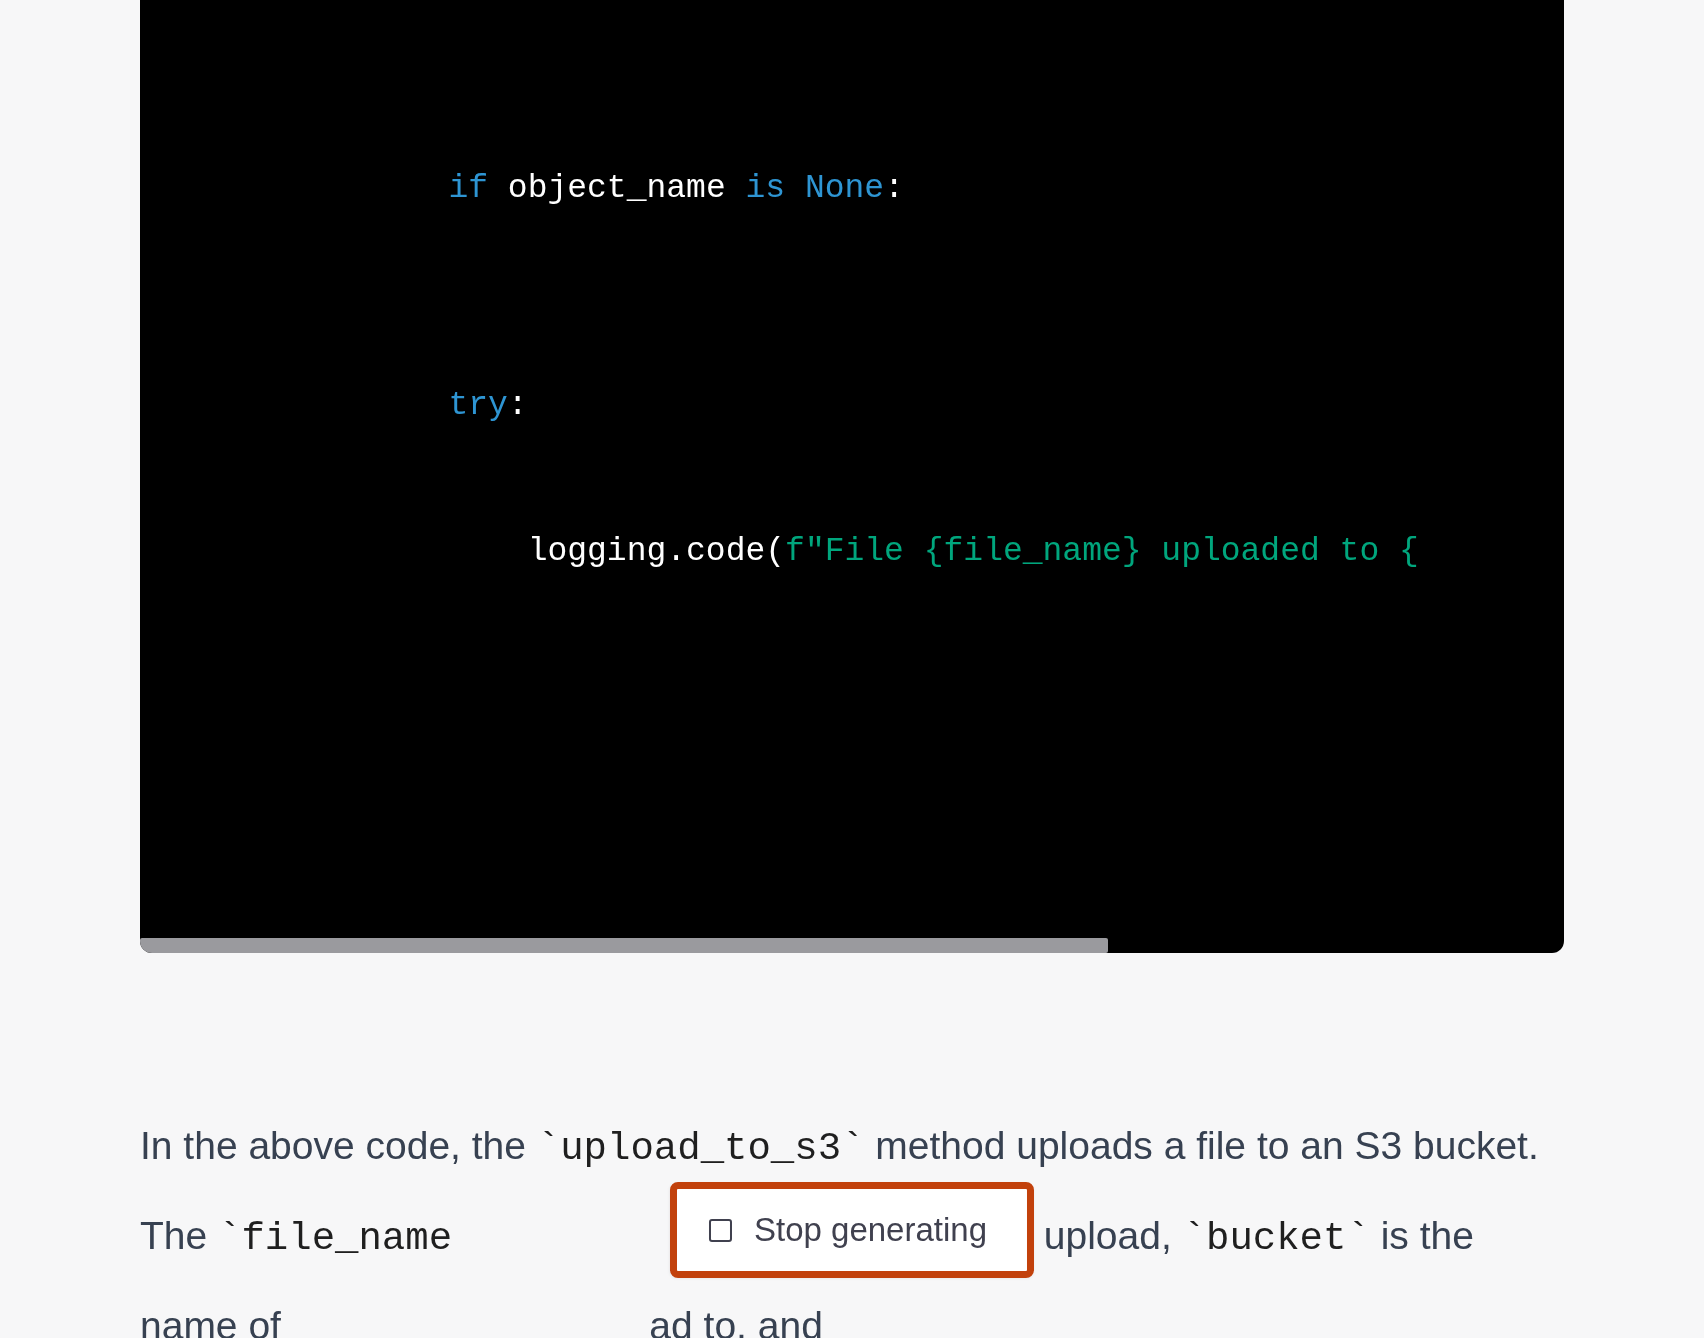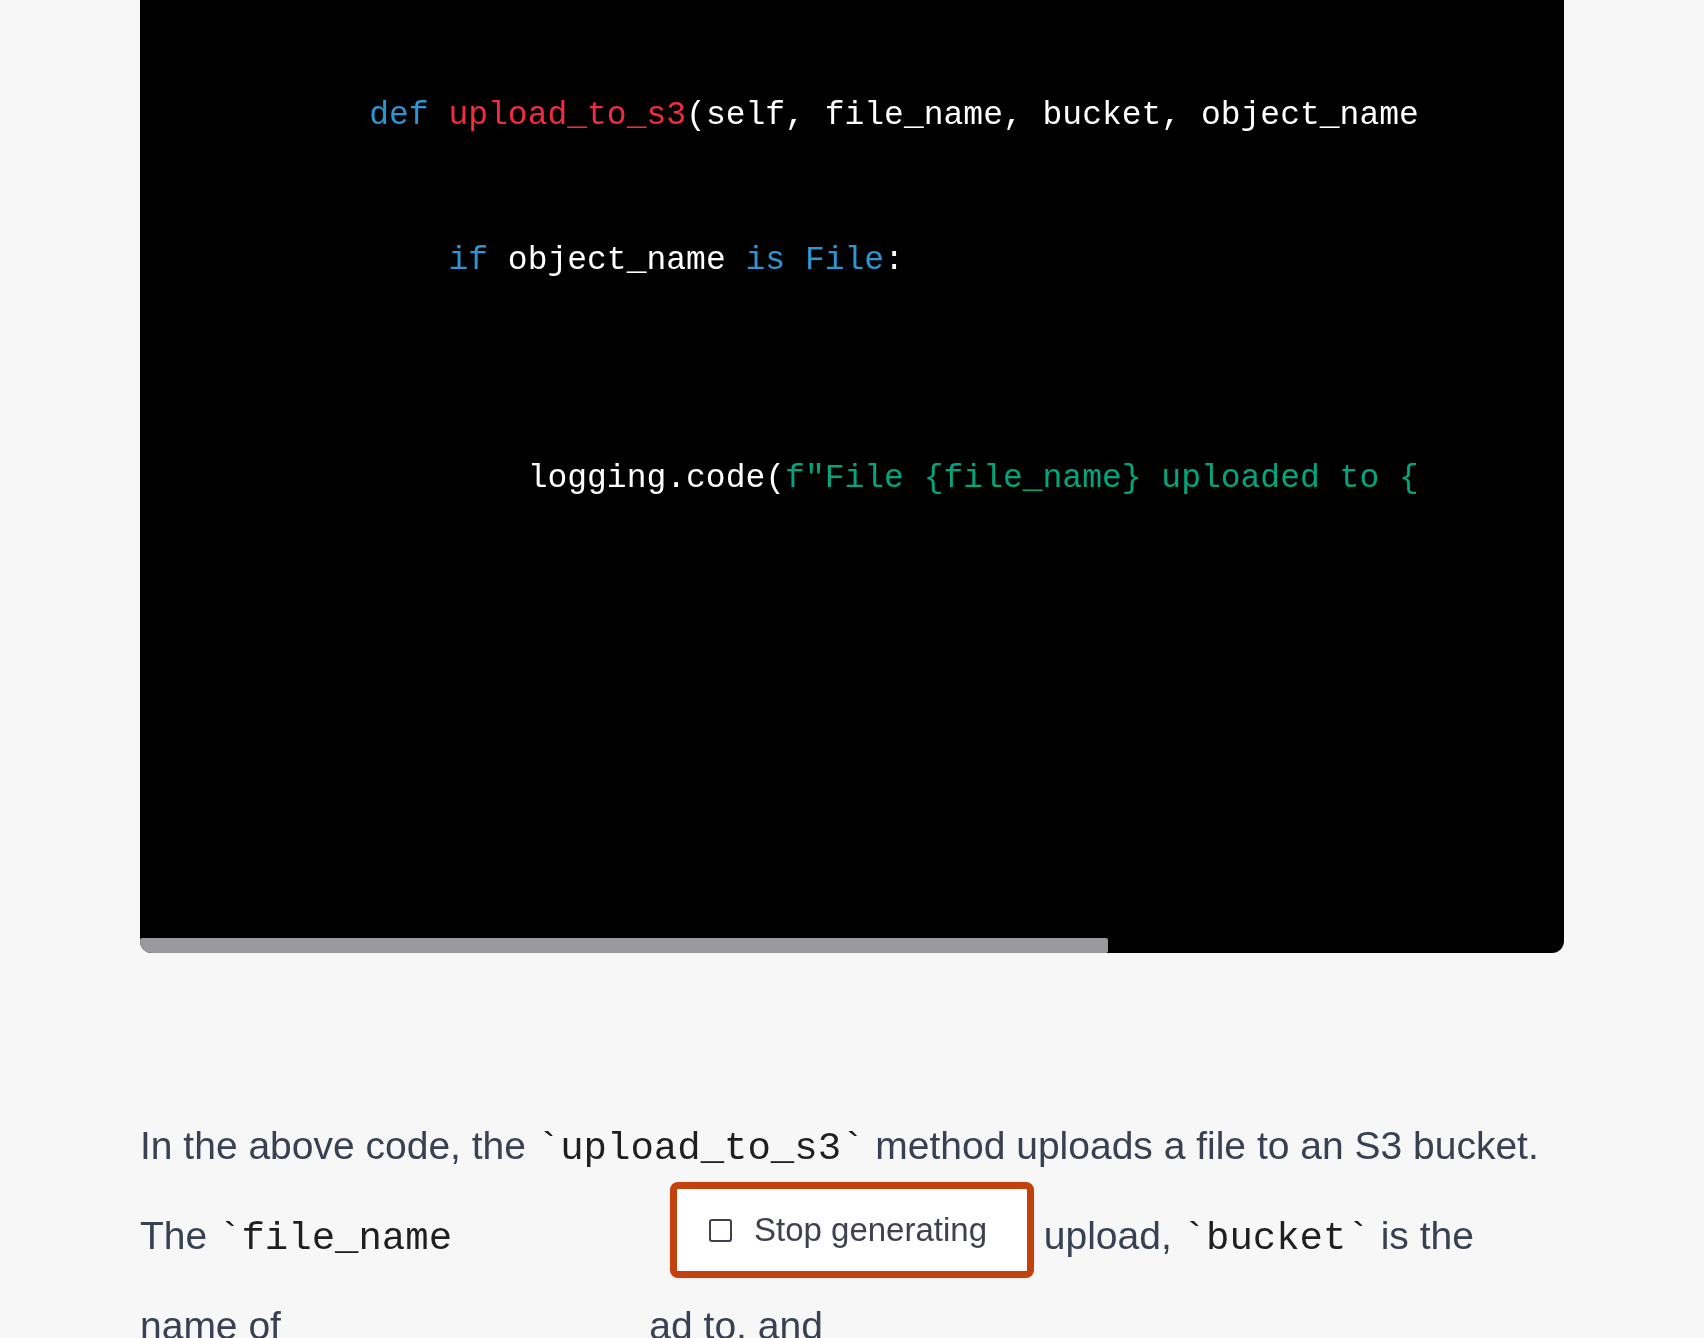--- a/index.html
+++ b/index.html
@@ -99,23 +99,24 @@
       height: 23px;
       border: 2.5px solid #40414f;
       border-radius: 3px;
     }
   </style>
 </head>
 <body>
 
 <div class="content-wrapper">
   <div class="code-block">
-    <div class="code-content" id="code-content"><span class="code-line">    <span class="tok-keyword">def </span><span class="tok-funcname">upload_to_s3</span><span class="tok-default">(self, file_name, bucket, object_name</span></span>
-<span class="code-line">        <span class="tok-keyword">if</span><span class="tok-default"> object_name </span><span class="tok-keyword">is</span><span class="tok-default"> </span><span class="tok-builtin">File</span><span class="tok-default">:</span></span>
+    <div class="code-content" id="code-content">
+<span class="code-line">        <span class="tok-keyword">if</span><span class="tok-default"> object_name </span><span class="tok-keyword">is</span><span class="tok-default"> </span><span class="tok-builtin">None</span><span class="tok-default">:</span></span>
 <span class="code-line"><span class="tok-default"></span></span>
+<span class="code-line">        <span class="tok-keyword">try</span><span class="tok-default">:</span></span>
 <span class="code-line">            <span class="tok-default">logging.code(</span><span class="tok-fstring">f"File {file_name} uploaded to {</span></span>
 
 
 
 
 </div>
     <div class="code-scrollbar"></div>
   </div>
 
   <div class="explanation">

